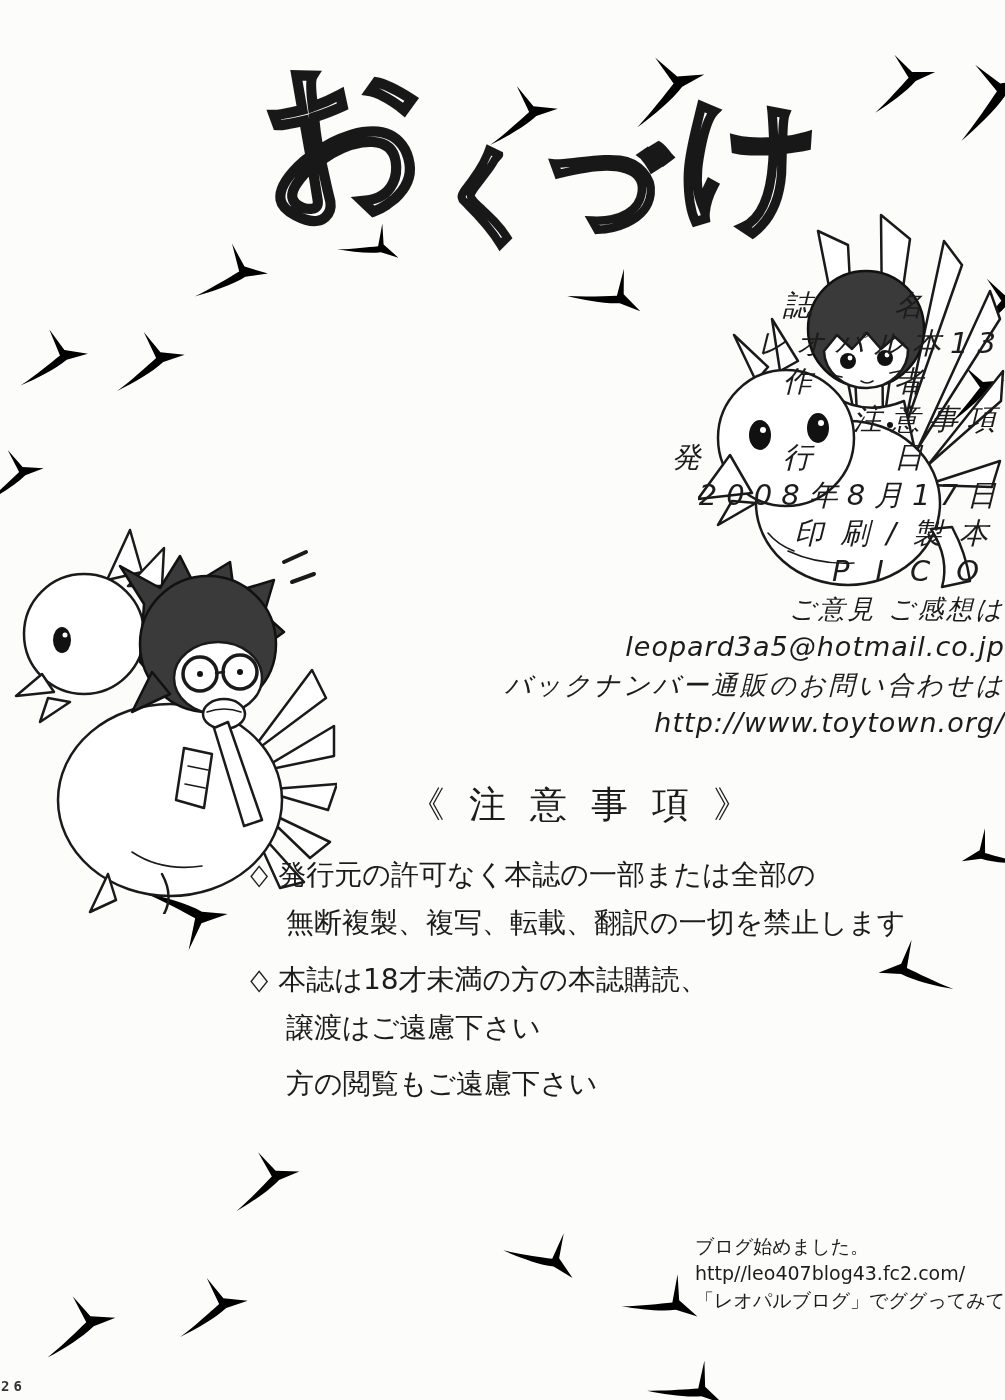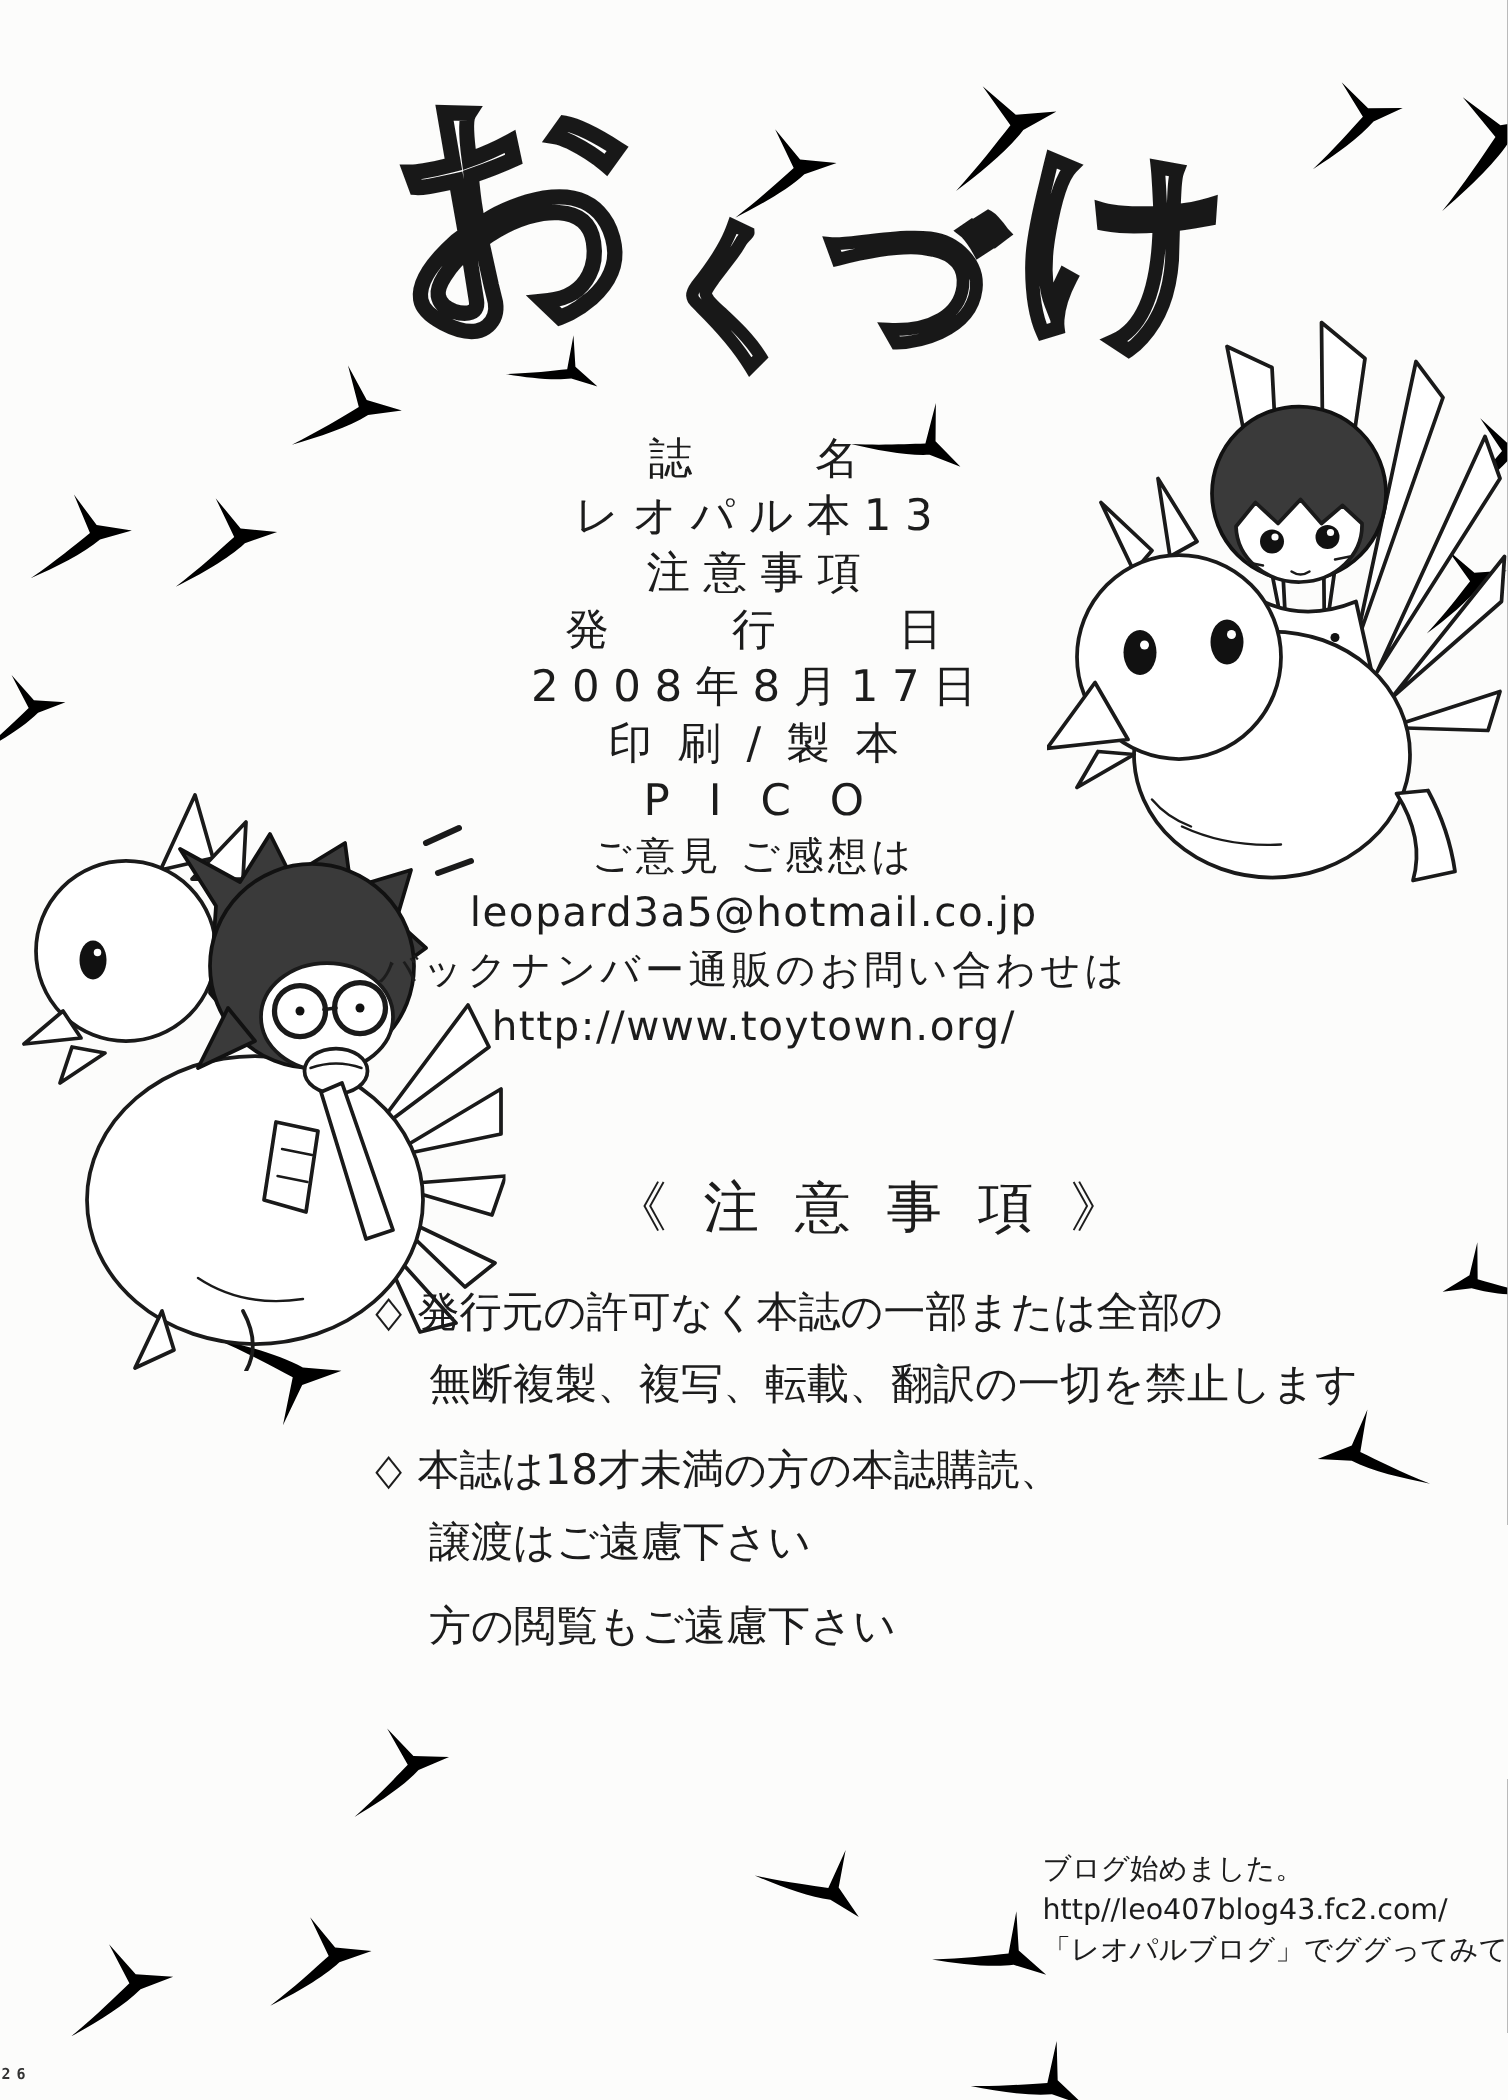--- a/index.html
+++ b/index.html
@@ -20,21 +20,21 @@
   .tchar{
     display:block;color:#fff;font-weight:bold;line-height:1;
     -webkit-text-stroke:5px #181818;
     text-shadow:0 0 1px #181818;
   }
   .tchar.c0{font-size:168px;transform:rotate(-9deg);}
   .tchar.c1{font-size:104px;margin-top:92px;margin-left:4px;transform:rotate(-4deg);}
   .tchar.c2{font-size:112px;margin-top:80px;margin-left:10px;transform:rotate(7deg);}
   .tchar.c3{font-size:138px;margin-top:44px;margin-left:14px;transform:rotate(4deg);}
   
-  .colophon{position:absolute;top:286px;left:0;width:100%;text-align:center;}
+  .colophon{position:absolute;top:286px;left:0;width:100%;text-align:right;font-style:italic;}
   .colophon .line{height:38px;line-height:38px;font-size:29px;white-space:nowrap;}
   .colophon .label{letter-spacing:82px;text-indent:82px;}
   .colophon .label2{letter-spacing:17px;text-indent:17px;}
   .colophon .value{letter-spacing:9px;text-indent:9px;}
   .colophon .value-wide{letter-spacing:26px;text-indent:26px;}
   .colophon .contact-label{font-size:26px;letter-spacing:3px;}
   .colophon .contact-value{font-size:27px;letter-spacing:1px;}
   
   .notice{position:absolute;left:248px;top:780px;width:662px;}
   .notice-heading{
@@ -43,21 +43,21 @@
   }
   .notice-item{margin-bottom:8px;font-size:28px;}
   .notice-item .l1,.notice-item .l2{line-height:48px;white-space:nowrap;}
   .notice-item .l2{padding-left:38px;}
   .bullet{display:inline-block;margin-right:8px;font-size:29px;transform:scaleX(.8);}
   
   .blog{position:absolute;left:695px;top:1233px;font-size:19px;line-height:27px;white-space:nowrap;}
   
   .page-number{
     position:absolute;left:1px;top:1378px;
-    font-size:10px;font-weight:bold;letter-spacing:4px;color:#333;
+    font-size:14px;font-weight:bold;letter-spacing:4px;color:#333;
     font-family:"DejaVu Sans Mono","Liberation Mono",monospace;
   }
   
   .bird{position:absolute;overflow:visible;}
   
   .illu{position:absolute;}
   .illu path,.illu ellipse,.illu circle,.illu polygon{
     stroke:#1a1a1a;stroke-width:2.5;fill:#fff;stroke-linejoin:round;stroke-linecap:round;
   }
   .illu .ink{fill:#111;stroke:none;}
@@ -235,20 +235,21 @@
   <div class="title-block">
     <span class="tchar c0">お</span>
     <span class="tchar c1">く</span>
     <span class="tchar c2">づ</span>
     <span class="tchar c3">け</span>
   </div>
 
   <div class="colophon">
     <div class="line label">誌名</div>
     <div class="line value">レオパル本13</div>
+    <div class="line label">作者</div>
     <div class="line value">注意事項</div>
     <div class="line label">発行日</div>
     <div class="line value">2008年8月17日</div>
     <div class="line label2">印刷/製本</div>
     <div class="line value-wide">PICO</div>
     <div class="line contact-label">ご意見 ご感想は</div>
     <div class="line contact-value">leopard3a5@hotmail.co.jp</div>
     <div class="line contact-label">バックナンバー通販のお問い合わせは</div>
     <div class="line contact-value">http://www.toytown.org/</div>
   </div>

